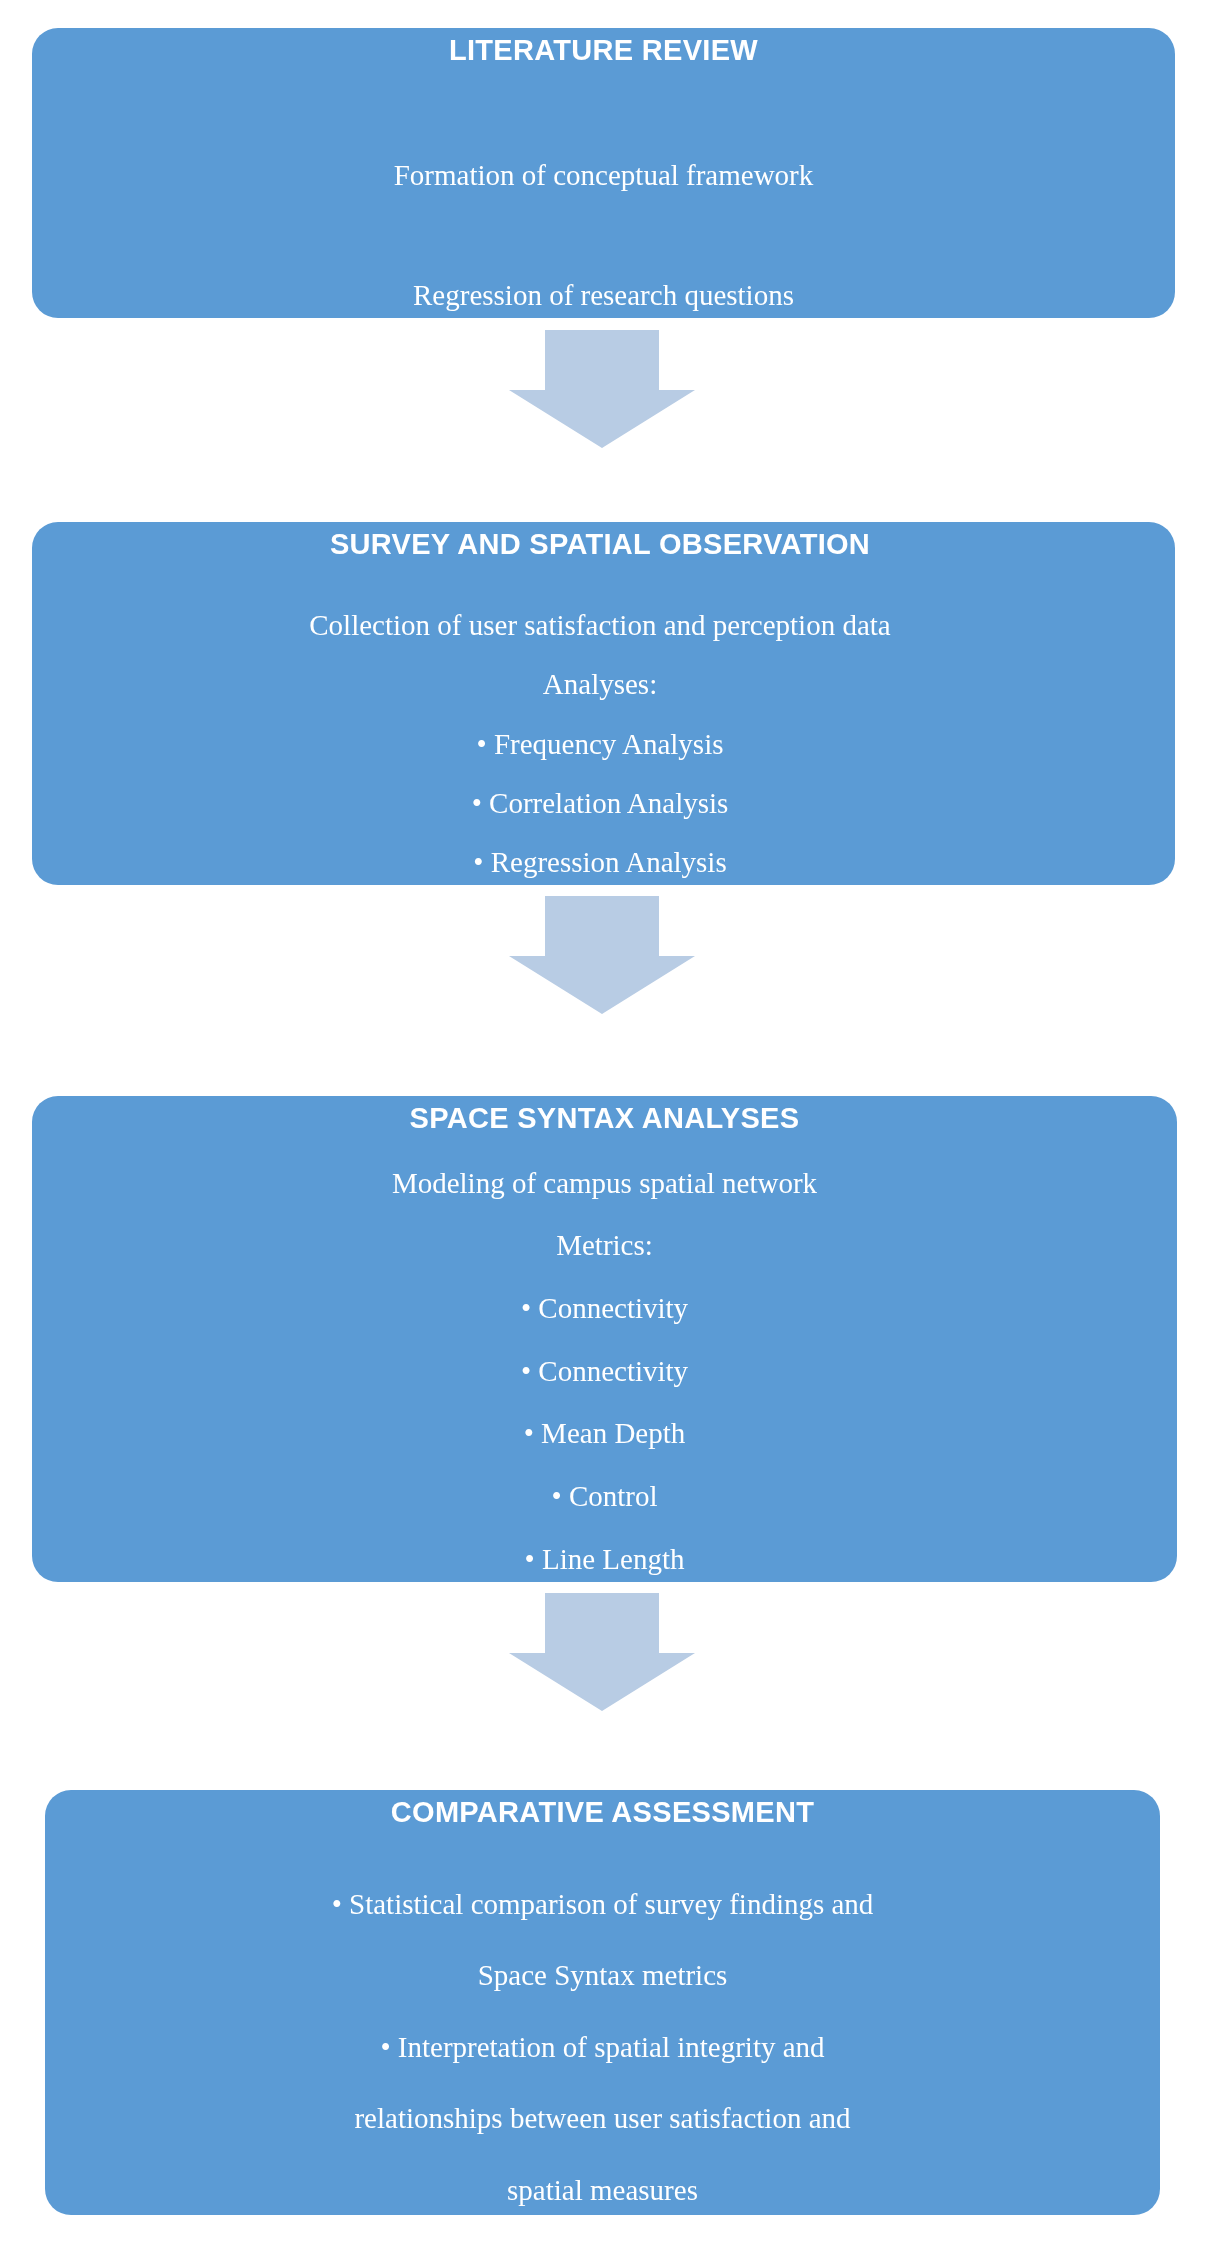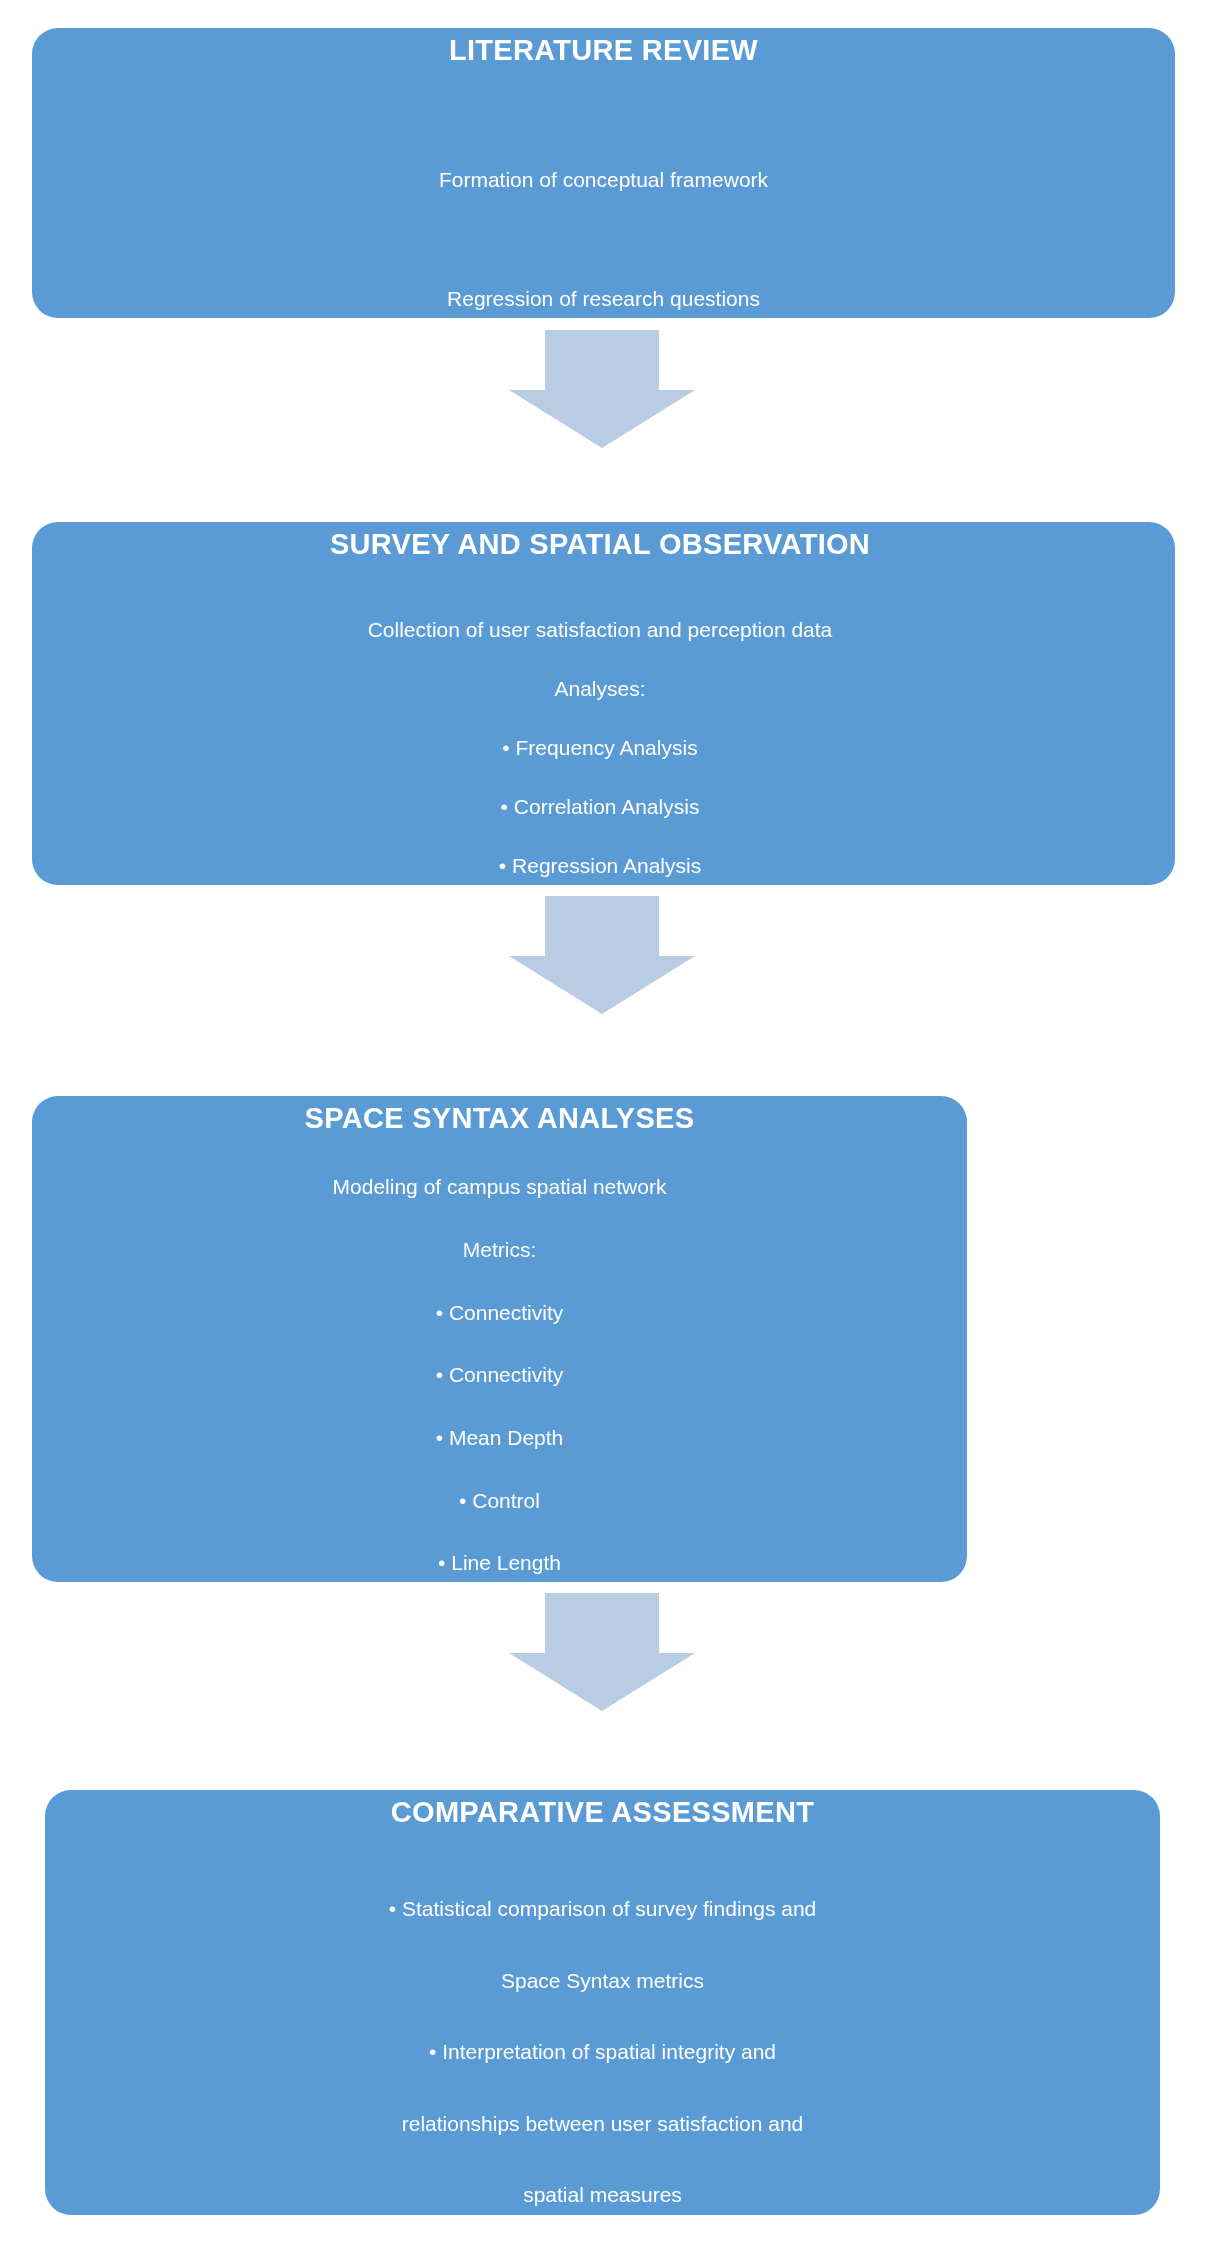--- a/index.html
+++ b/index.html
@@ -31,23 +31,24 @@
     padding: 6px 16px;
   }
   .node-title {
     font-weight: bold;
     font-size: 29px;
     letter-spacing: 0.3px;
     line-height: 1.15;
     white-space: nowrap;
   }
   .node-line {
-    font-size: 21px;
+    font-size: 29px;
     font-weight: 400;
     line-height: 1.18;
+    font-family: Liberation Serif, serif;
   }
   
   #node-literature-review {
     left: 32px;
     top: 28px;
     width: 1143px;
     height: 290px;
   }
   #node-literature-review .node-title { margin-bottom: 26px; }
   #node-literature-review .node-line + .node-line { margin-top: 20px; }
@@ -59,21 +60,21 @@
     width: 1143px;
     height: 363px;
     padding-left: 9px;
   }
   #node-survey .node-title { margin-bottom: 22px; }
 
   
   #node-space-syntax {
     left: 32px;
     top: 1096px;
-    width: 935px;
+    width: 1145px;
     height: 486px;
   }
   #node-space-syntax .node-title { margin-bottom: 2px; }
 
   
   #node-comparative {
     left: 45px;
     top: 1790px;
     width: 1115px;
     height: 425px;

